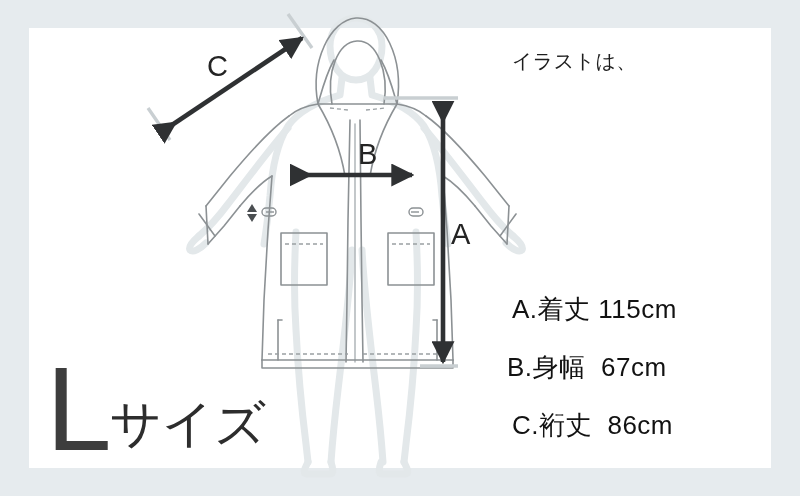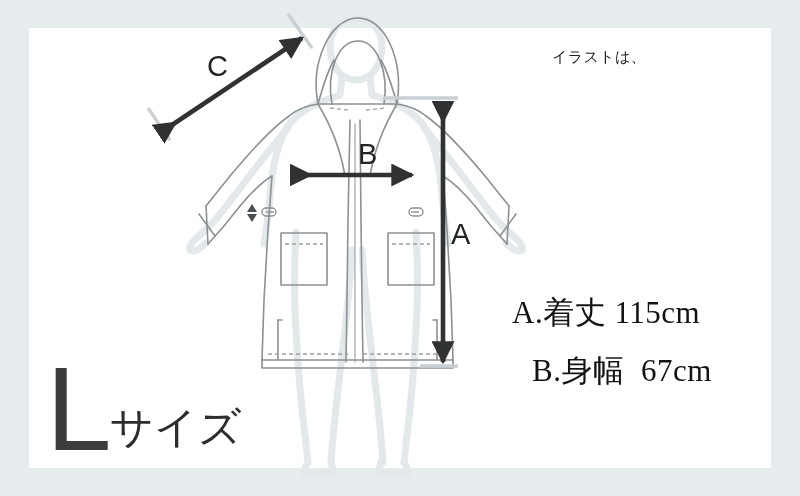--- a/index.html
+++ b/index.html
@@ -31,30 +31,28 @@
     width: 800px;
     height: 496px;
   }
   .txt {
     position: absolute;
     color: #1a1a1a;
     white-space: nowrap;
     font-family: "Liberation Sans", "DejaVu Sans", sans-serif;
   }
   .note-line {
-    font-size: 15px;
+    font-size: 20px;
     letter-spacing: 0.4px;
     color: #1d1d1d;
-    margin-left: 40px;
   }
   .spec-line {
-    font-size: 31px;
+    font-size: 26px;
     letter-spacing: 0.5px;
     color: #121212;
-    font-family: Liberation Serif, serif;
   }
   .spec-label { }
   .spec-value {
     display: inline-block;
   }
   #size-badge {
     position: absolute;
     left: 46px;
     top: 345px;
     height: 110px;
@@ -63,21 +61,21 @@
   }
   #size-letter {
     font-size: 118px;
     line-height: 0.78;
     font-weight: 400;
     color: #3d3d3d;
     letter-spacing: 0px;
     font-family: "Liberation Sans", "DejaVu Sans", sans-serif;
   }
   #size-word {
-    font-size: 43px;
+    font-size: 51px;
     line-height: 1;
     color: #2d2d2d;
     padding-bottom: 6px;
     margin-left: -2px;
     font-family: "Liberation Sans", "DejaVu Sans", sans-serif;
   }
   .dim-letter {
     position: absolute;
     font-size: 29px;
     color: #242424;
@@ -224,22 +222,25 @@
 
   <div class="dim-letter" style="left:207px; top:50px;">C</div>
   <div class="dim-letter" style="left:358px; top:138px;">B</div>
   <div class="dim-letter" style="left:451px; top:218px;">A</div>
 
   <div class="txt note-line" style="left:512px; top:48px;">イラストは、</div>
 
   <div class="txt spec-line" style="left:512px; top:292px;">
     <span class="spec-label">A.着丈</span><span>&nbsp;</span><span class="spec-value">115cm</span>
   </div>
-  <div class="txt spec-line" style="left:532px; top:350px;">
+  <div class="txt spec-line" style="left:507px; top:350px;">
     <span class="spec-label">B.身幅</span><span>&nbsp;&nbsp;</span><span class="spec-value">67cm</span>
+  </div>
+  <div class="txt spec-line" style="left:512px; top:408px;">
+    <span class="spec-label">C.裄丈</span><span>&nbsp;&nbsp;</span><span class="spec-value">86cm</span>
   </div>
 
   <div id="size-badge">
     <span id="size-letter">L</span>
     <span id="size-word">サイズ</span>
   </div>
 
 </div>
 
 </body></html>

